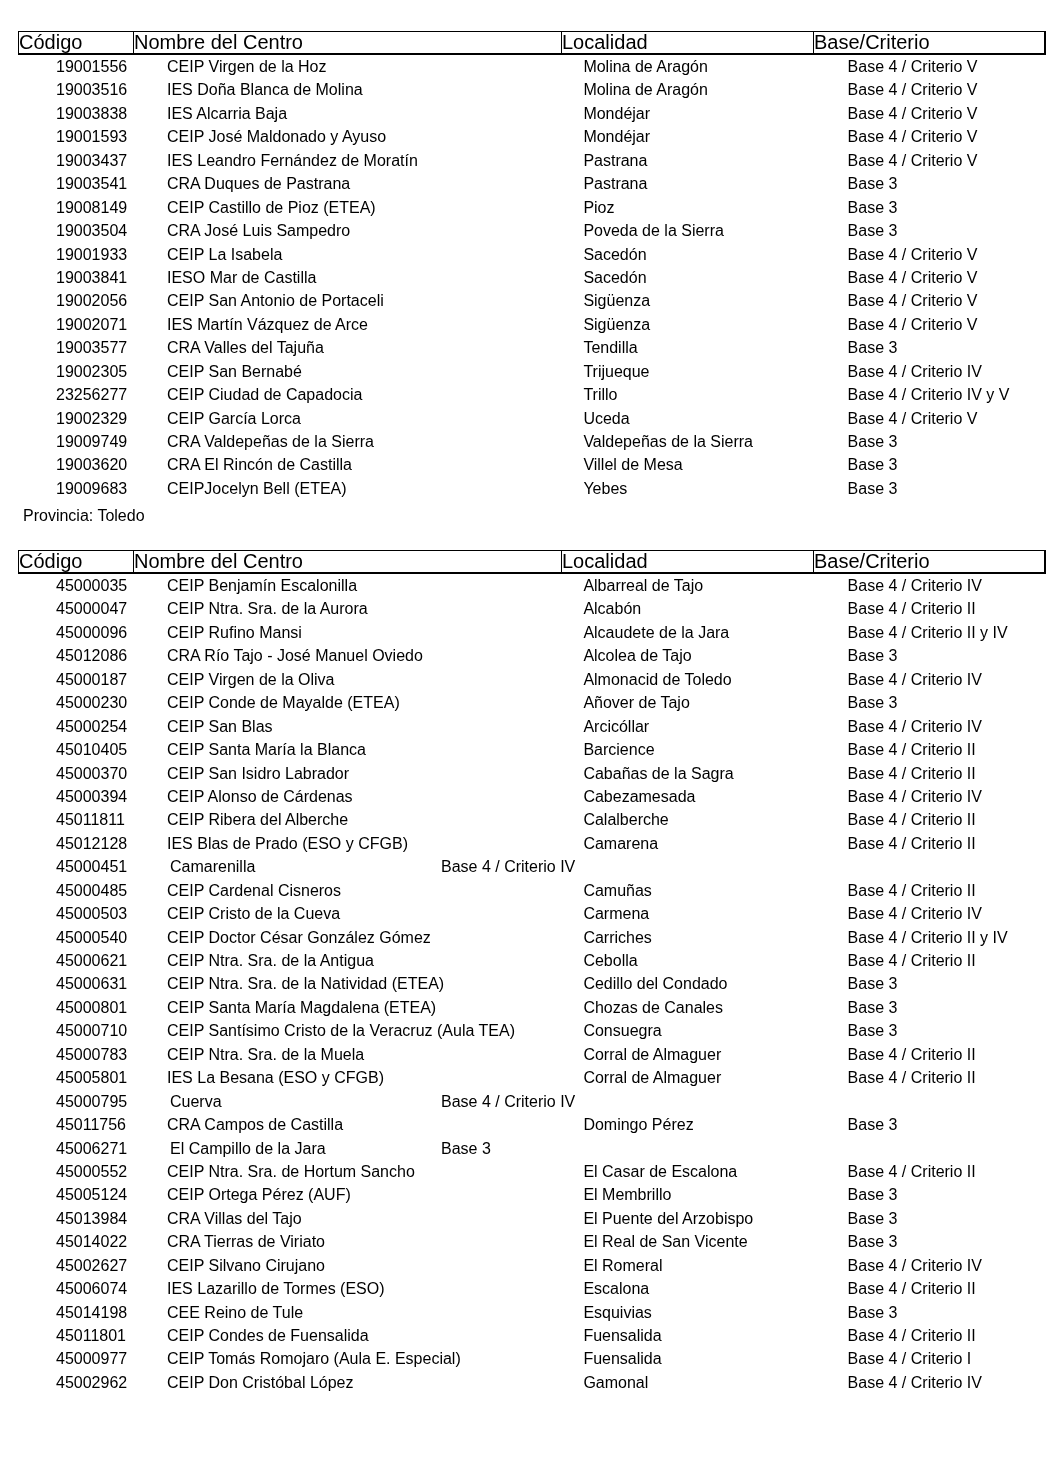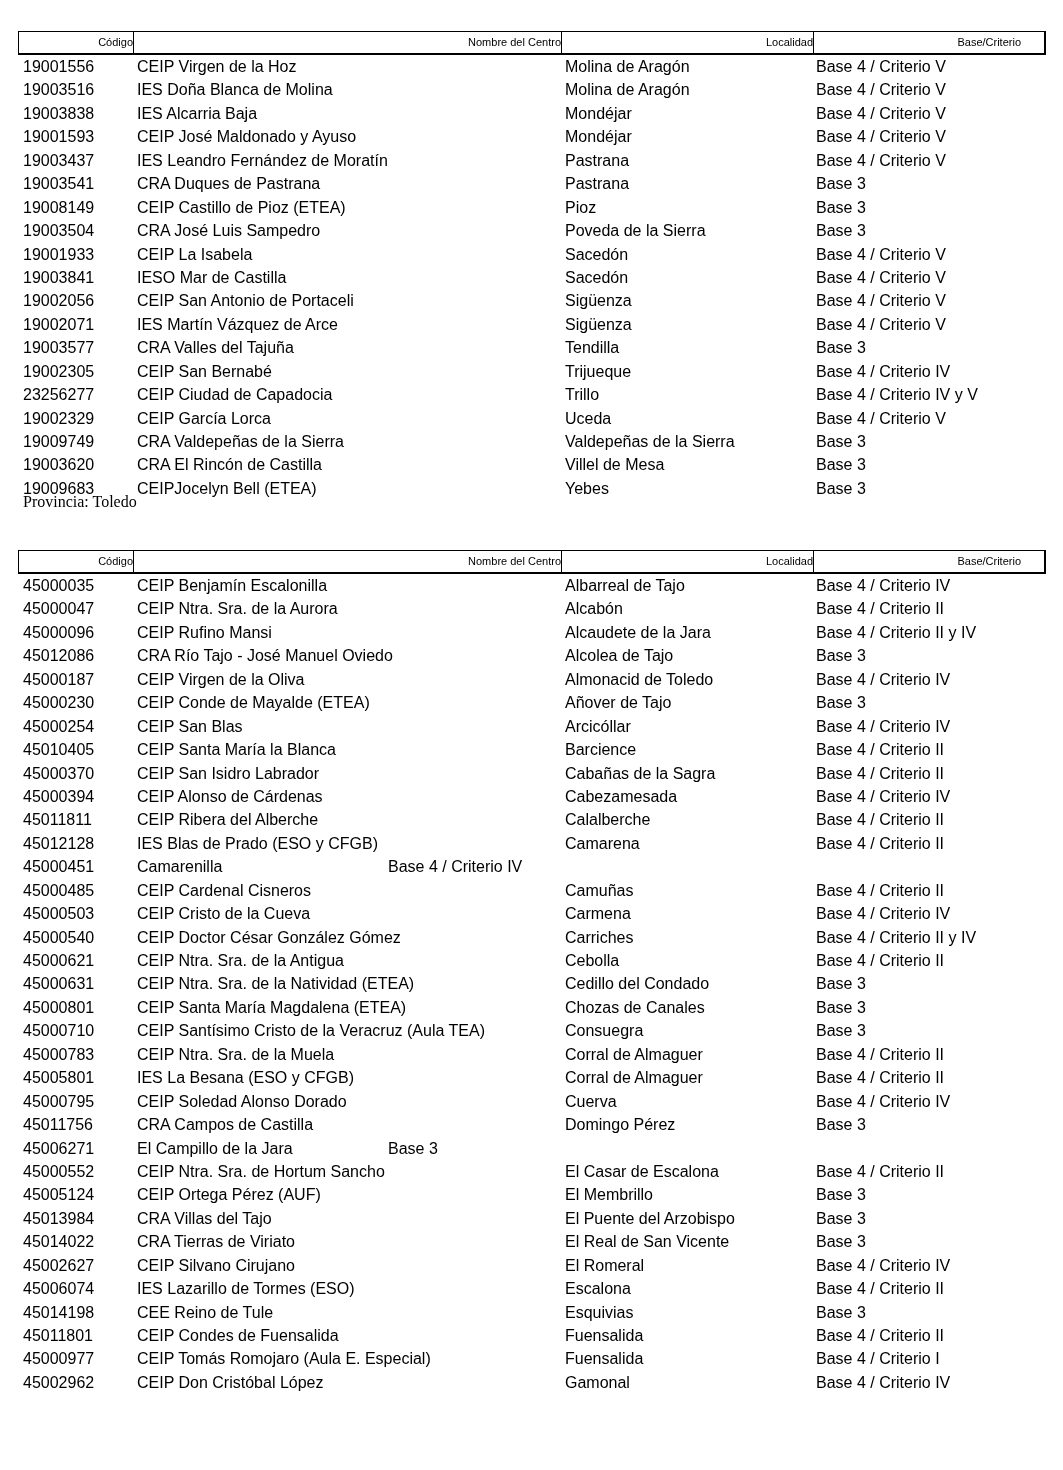--- a/index.html
+++ b/index.html
@@ -29,43 +29,43 @@
     }
     .hdr {
       display: flex;
       height: 21px;
       border: 1.5px solid #000;
       border-bottom-width: 2px;
       border-right-width: 2.5px;
       box-sizing: content-box;
     }
     .hdr > div {
-      text-align: right;
+      text-align: left;
       line-height: 21px;
-      font-size: 11px;
+      font-size: 20px;
       box-sizing: border-box;
     }
     .hdr > div + div {
       border-left: 1.5px solid #000;
     }
     .c1 { width: 114px; }
     .c2 { width: 428px; }
     .c3 { width: 252px; }
     .c4 { width: 208px; }
     .row {
       display: flex;
       height: 23.45px;
       line-height: 23.45px;
       white-space: nowrap;
     }
     .row > div { box-sizing: border-box; }
-    .row .c1 { padding-left: 5px; }
+    .row .c1 { padding-left: 5px; margin-left: 33px; }
     .row .c2 { padding-left: 5px; }
     .row .c3 { padding-left: 5px; }
-    .row .c4 { padding-left: 4px; }
+    .row .c4 { padding-left: 4px; margin-left: 20px; }
   </style>
 </head>
 <body>
 
 <div class="section" id="t0" style="top:31px;">
   <div class="hdr">
     <div class="c1">Código</div>
     <div class="c2">Nombre del Centro</div>
     <div class="c3">Localidad</div>
     <div class="c4">Base/Criterio</div>
@@ -181,21 +181,21 @@
       </div>
       <div class="row">
         <div class="c1">19009683</div>
         <div class="c2">CEIPJocelyn Bell (ETEA)</div>
         <div class="c3">Yebes</div>
         <div class="c4">Base 3</div>
       </div>
     </div>
 </div>
 
-<div class="province-label" style="top:492px;font-family:Liberation Serif, serif;">Provincia: Toledo</div>
+<div class="province-label" style="top:506px;">Provincia: Toledo</div>
 
 <div class="section" id="t1" style="top:550px;">
   <div class="hdr">
     <div class="c1">Código</div>
     <div class="c2">Nombre del Centro</div>
     <div class="c3">Localidad</div>
     <div class="c4">Base/Criterio</div>
   </div>
   <div class="rows">
       <div class="row">
@@ -324,21 +324,20 @@
         <div class="c4">Base 4 / Criterio II</div>
       </div>
       <div class="row">
         <div class="c1">45005801</div>
         <div class="c2">IES La Besana (ESO y CFGB)</div>
         <div class="c3">Corral de Almaguer</div>
         <div class="c4">Base 4 / Criterio II</div>
       </div>
       <div class="row">
         <div class="c1">45000795</div>
-        <div class="c2">CEIP Soledad Alonso Dorado</div>
         <div class="c3">Cuerva</div>
         <div class="c4">Base 4 / Criterio IV</div>
       </div>
       <div class="row">
         <div class="c1">45011756</div>
         <div class="c2">CRA Campos de Castilla</div>
         <div class="c3">Domingo Pérez</div>
         <div class="c4">Base 3</div>
       </div>
       <div class="row">

